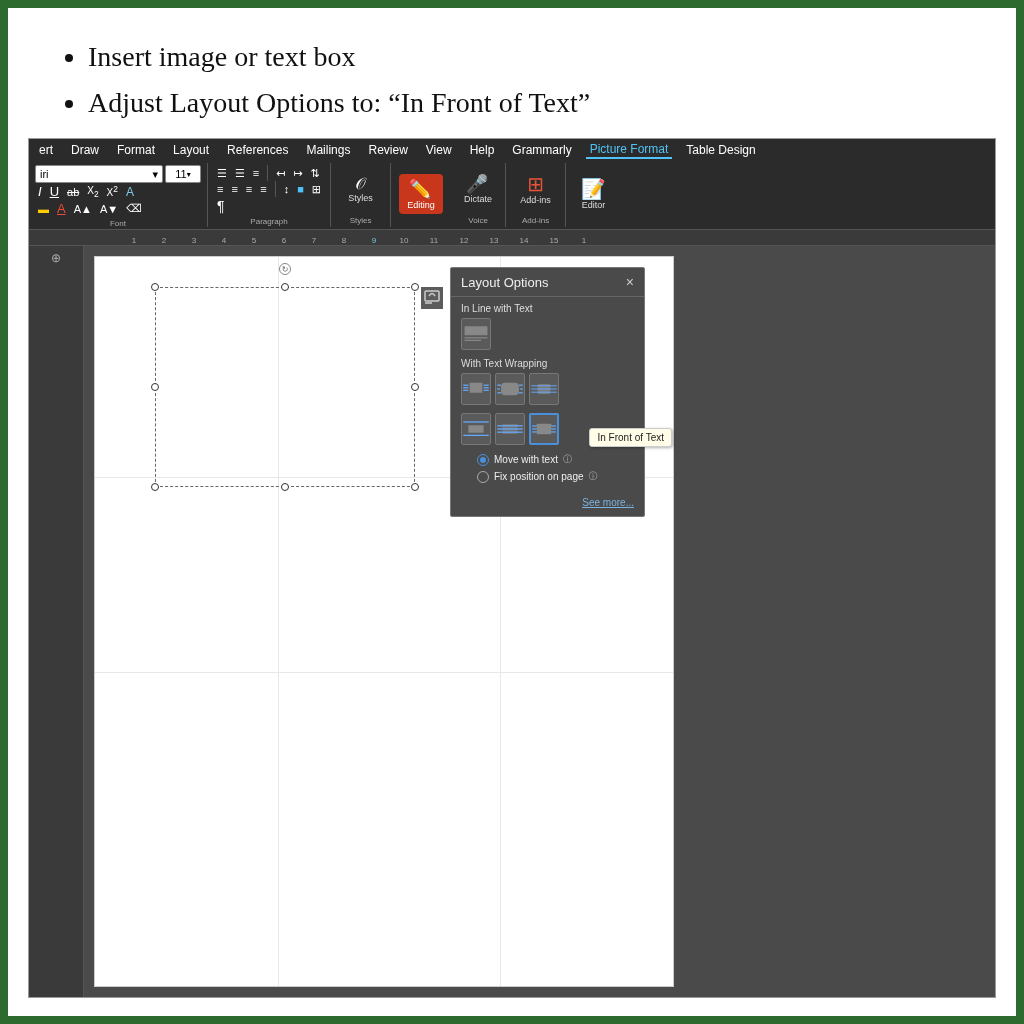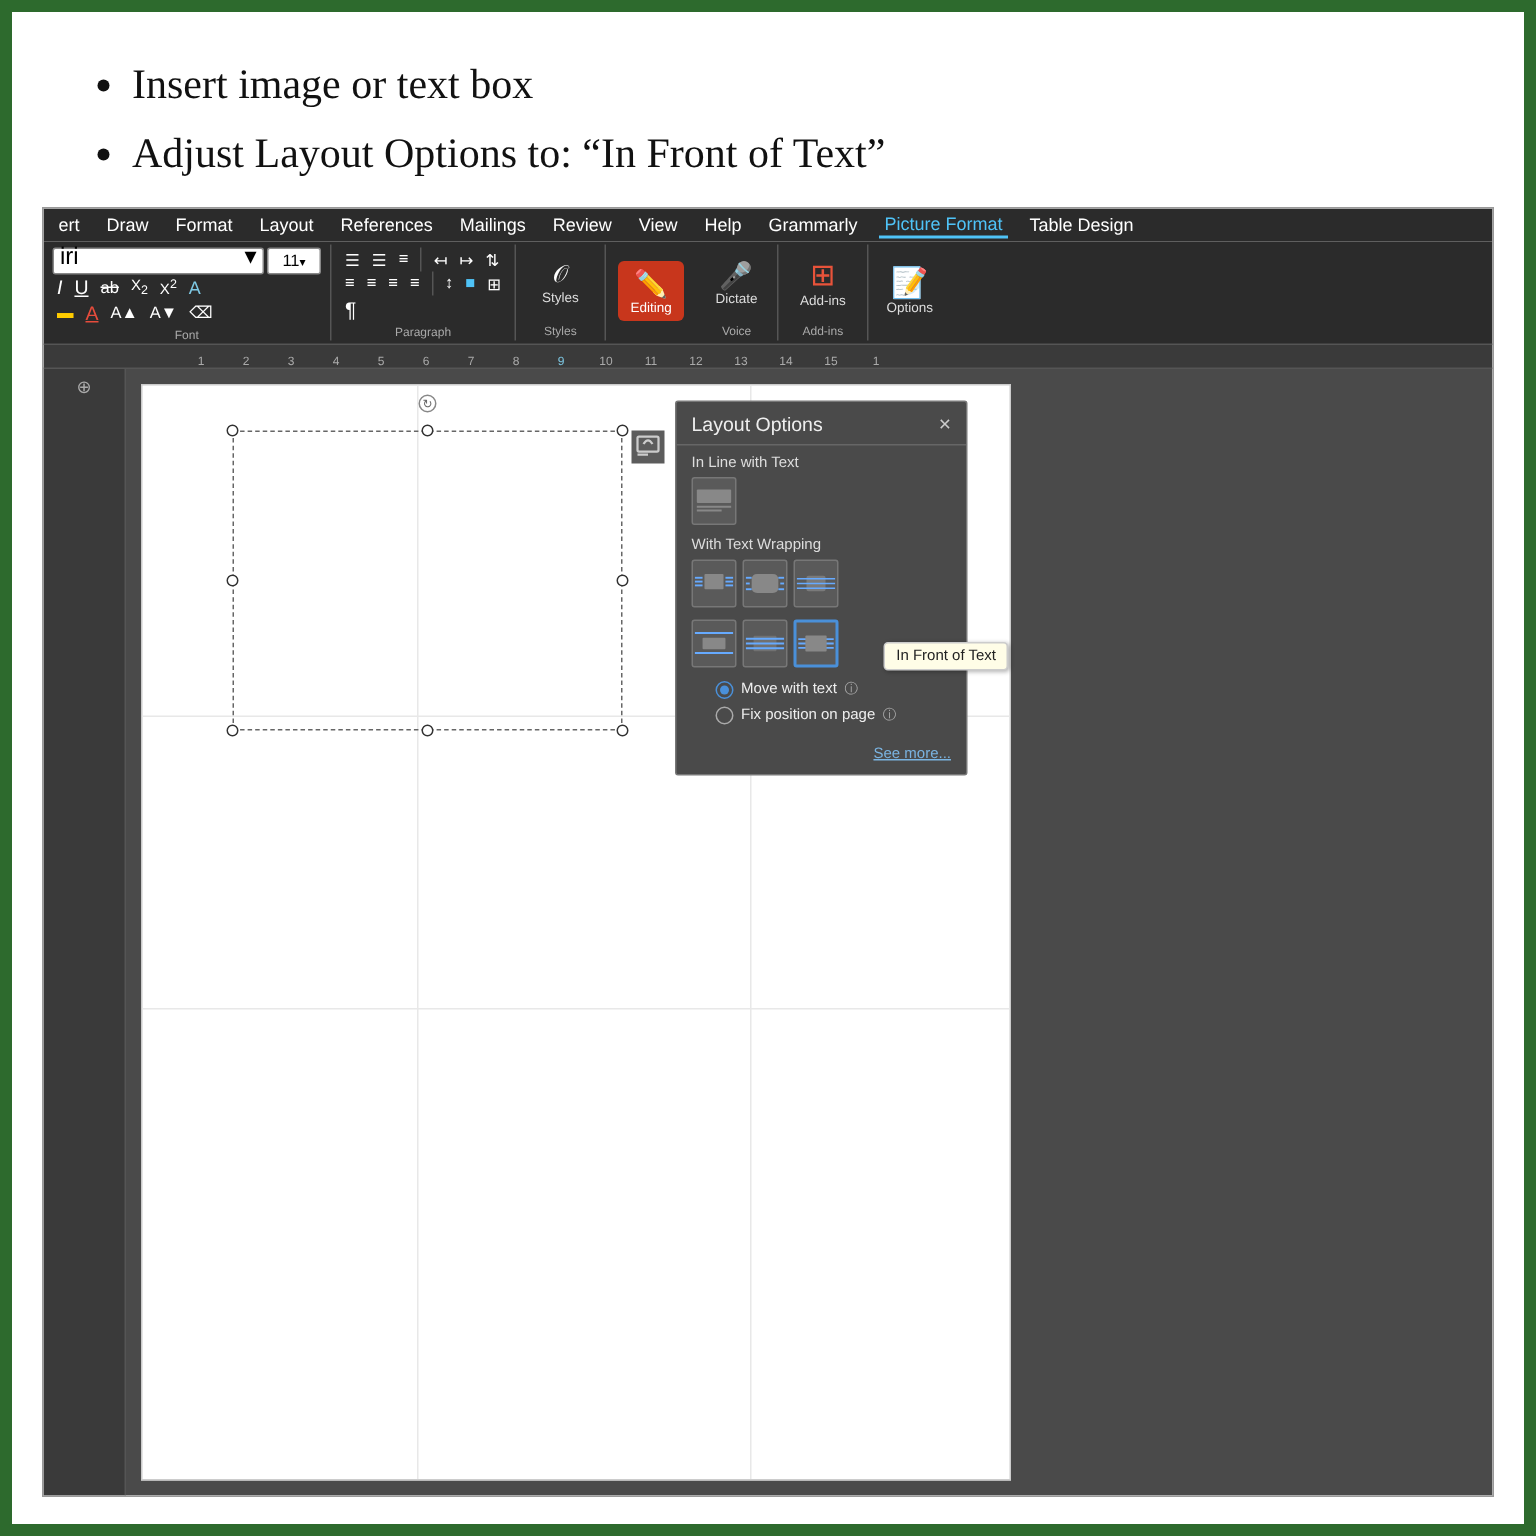--- a/index.html
+++ b/index.html
@@ -74,28 +74,28 @@
     .ribbon {
       background: #2b2b2b;
       display: flex;
       flex-direction: column;
       border-bottom: 1px solid #555;
     }
 
     .font-box {
       background: #fff;
       color: #000;
-      font-size: 16px;
+      font-size: 11px;
       padding: 1px 4px;
       border: 1px solid #888;
       border-radius: 2px;
-      width: 141px;
+      width: 128px;
       height: 18px;
       display: flex;
-      align-items: flex-end;
+      align-items: center;
       justify-content: space-between;
     }
 
     .size-box {
       background: #fff;
       color: #000;
       font-size: 11px;
       padding: 1px 4px;
       border: 1px solid #888;
       border-radius: 2px;
@@ -622,21 +622,21 @@
               <div class="btn-label">Add-ins</div>
             </div>
           </div>
           <div class="rsec-label">Add-ins</div>
         </div>
 
         <div class="rsec" style="min-width:55px;border-right:none">
           <div style="flex:1;display:flex;align-items:center;justify-content:center;">
             <div class="ribbon-btn">
               <div class="btn-icon" style="font-size:20px">📝</div>
-              <div class="btn-label">Options</div>
+              <div class="btn-label">Editor</div>
             </div>
           </div>
           <div class="rsec-label"></div>
         </div>
       </div>
     </div>
 
     <div class="ruler">
       <div class="ruler-marks">
         <div class="ruler-mark"></div>

